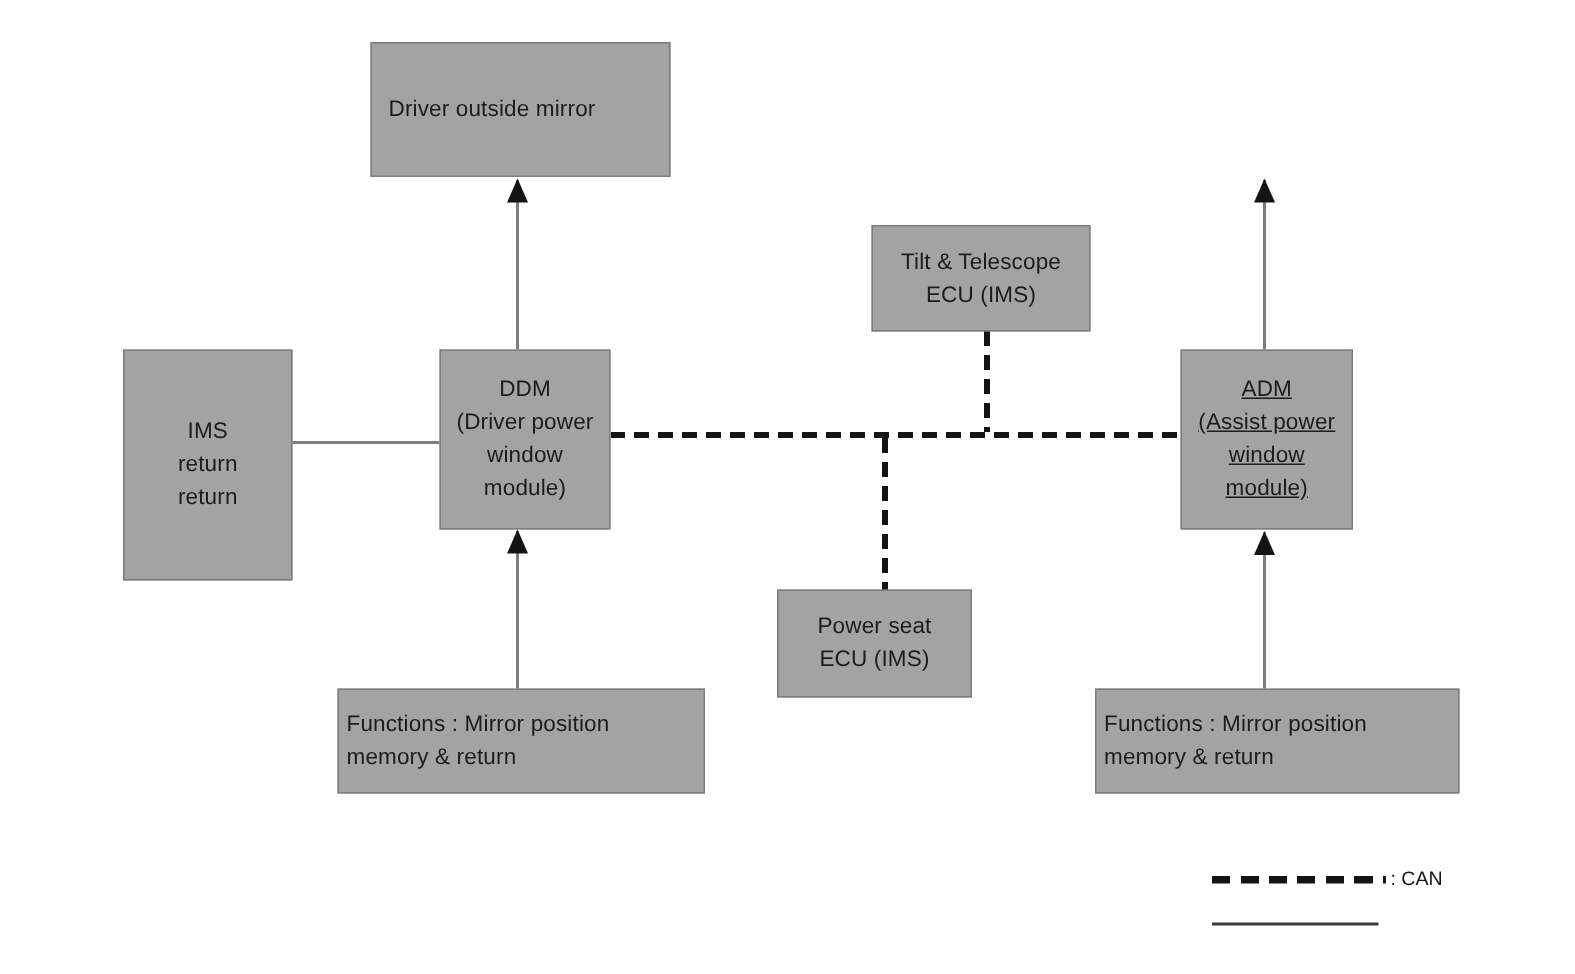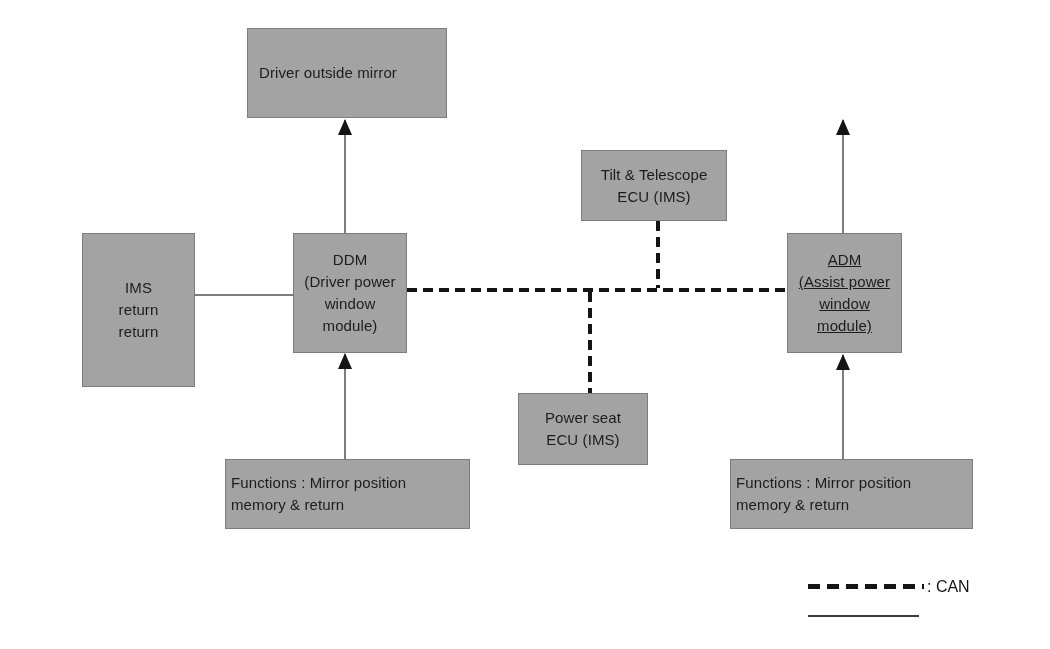--- a/index.html
+++ b/index.html
@@ -49,21 +49,21 @@
     border-right: 7px solid transparent;
     border-bottom: 16px solid #141414;
   }
 
   
   .legend-dash {
     position: absolute; height: 5px;
     background: repeating-linear-gradient(90deg, #141414 0 12px, transparent 12px 19px);
   }
   .legend-solid { position: absolute; height: 1.5px; background: #3a3a3a; }
-  .legend-label { position: absolute; font-size: 16px; color: #141414; white-space: pre; }
+  .legend-label { position: absolute; font-size: 13px; color: #141414; white-space: pre; }
 </style>
 </head>
 <body>
 
 <div class="canvas">
 
   <div class="box leftalign" style="left:247px; top:28px; width:200px; height:90px; padding-left:11px;">
     <div class="tline">Driver outside mirror</div>
   </div>
 

